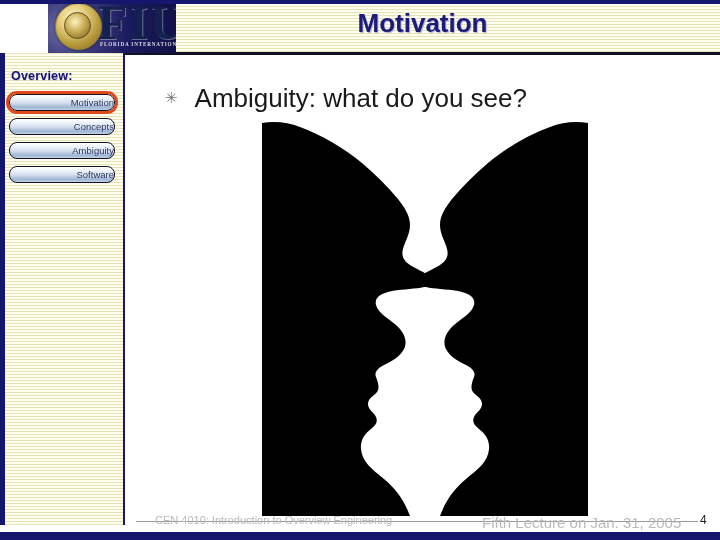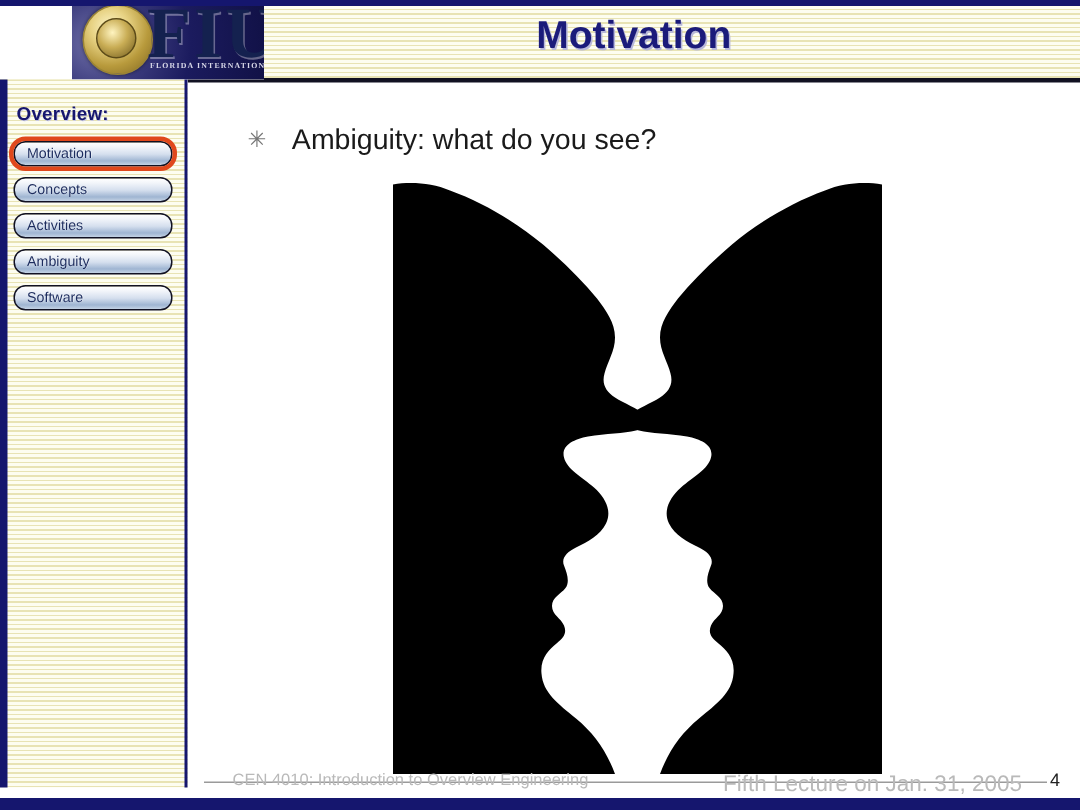--- a/index.html
+++ b/index.html
@@ -26,20 +26,21 @@
 
   
   .stripes {
     background-color: #fbfbe8;
     background-image: repeating-linear-gradient(
         to bottom,
         #e8e3b4 0px,
         #e8e3b4 1px,
         #fdfdf0 1px,
         #fdfdf0 3px);
+    text-align: right;
   }
 
   
   .top-navy {
     position: absolute;
     left: 0; top: 0;
     width: 720px; height: 4px;
     background: #15166e;
     z-index: 6;
   }
@@ -213,21 +214,21 @@
     z-index: 4;
   }
   .bullet-mark {
     font-size: 15px;
     color: #757575;
     line-height: 1;
     margin-right: 17px;
     margin-top: -2px;
   }
   .bullet-text {
-    font-size: 19px;
+    font-size: 26px;
     color: #1a1a1a;
     white-space: nowrap;
   }
 
   
   .illusion-wrap {
     position: absolute;
     left: 258px; top: 117px;
     width: 334px; height: 403px;
     background: #ffffff;
@@ -300,21 +301,20 @@
     <div class="logo-seal"></div>
     <div class="logo-fiu">FIU</div>
     <div class="logo-sub">FLORIDA INTERNATIONAL UNIVERSITY</div>
   </div>
 
   <div class="sidebar stripes">
     <div class="sidebar-heading">Overview:</div>
     <div class="nav-list">
       <div class="nav-btn active">Motivation</div>
       <div class="nav-btn">Concepts</div>
-      <div class="nav-btn">Activities</div>
       <div class="nav-btn">Ambiguity</div>
       <div class="nav-btn">Software</div>
     </div>
   </div>
   <div class="sidebar-left-edge"></div>
   <div class="sidebar-right-edge"></div>
   <div class="sidebar-bottom-cap"></div>
 
   <div class="content"></div>
 

